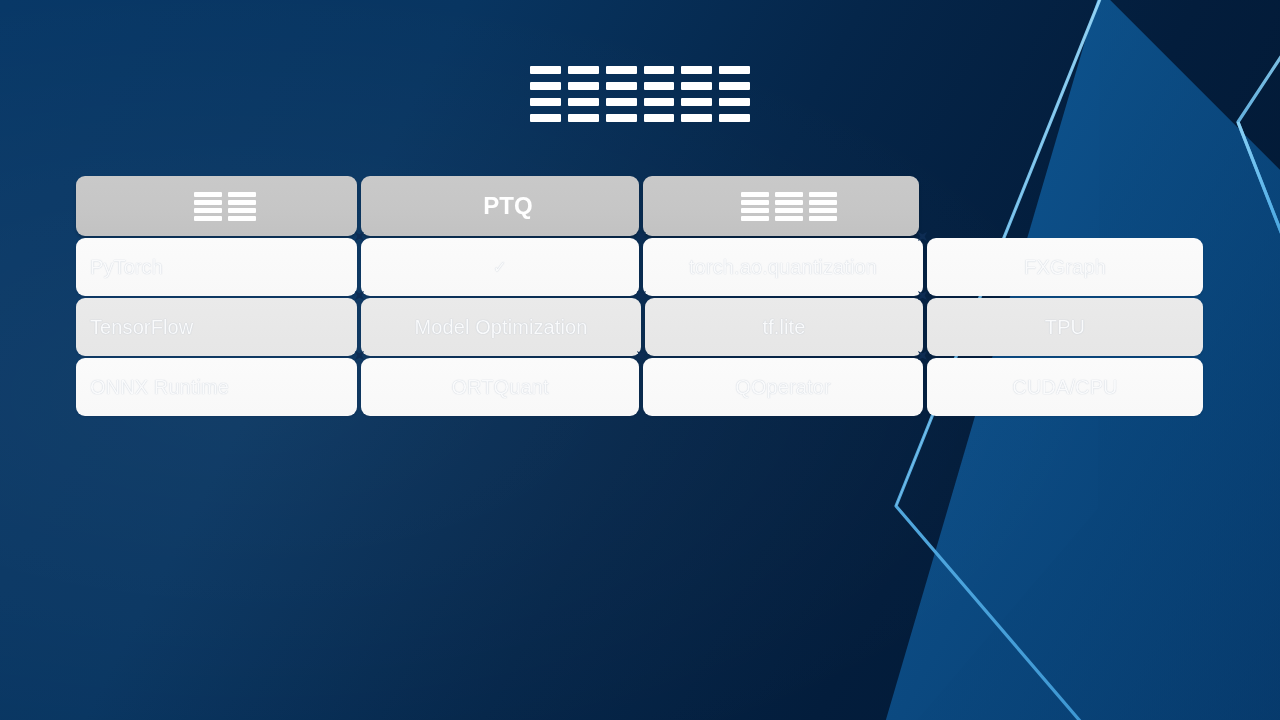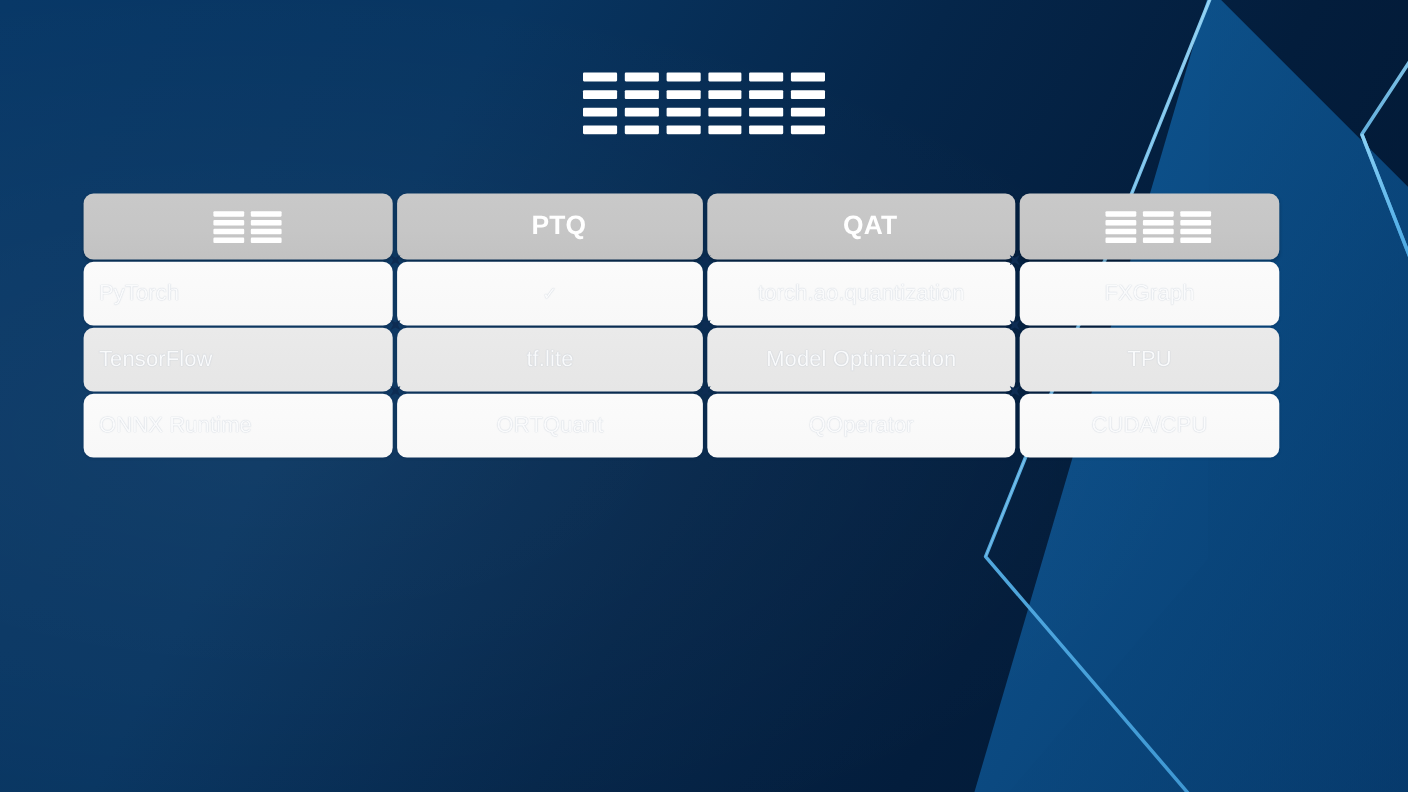--- a/index.html
+++ b/index.html
@@ -51,21 +51,21 @@
   .cell {
     flex:0 0 auto; position:relative;
     display:flex; align-items:center; justify-content:center;
     height:58px; border-radius:9px;
     font-size:20px; letter-spacing:.1px;
     overflow:hidden;
   }
   .c1 { width:281px; justify-content:flex-start; padding-left:14px; }
   .c2 { width:278px; }
   .c3 { width:280px; }
-  .c4 { width:236px; }
+  .c4 { width:276px; }
 
   .head-row .cell {
     height:60px;
     background:linear-gradient(180deg,#c9c9c9 0%, #c6c6c6 55%, #c2c2c2 100%);
     color:#ffffff;
     font-size:24px; font-weight:700;
     justify-content:center; padding-left:16px;
     box-shadow:0 2px 3px rgba(0,0,0,.22);
   }
 
@@ -188,23 +188,20 @@
             <span class="rline">
               <span></span>
               <span></span>
             </span>
           </span>
         <span></span>
       </div>
       <div class="cell c2">
         <span>PTQ</span>
       </div>
-      <div class="cell c3">
-        <span>QAT</span>
-      </div>
       <div class="cell c4">
         <span class="redact" id="hdr3">
             <span class="rline">
               <span></span>
               <span></span>
               <span></span>
             </span>
             <span class="rline">
               <span></span>
               <span></span>
@@ -227,22 +224,22 @@
 
     <div class="row body-row odd">
       <div class="cell c1">PyTorch</div>
       <div class="cell c2 check">✓</div>
       <div class="cell c3">torch.ao.quantization</div>
       <div class="cell c4">FXGraph</div>
     </div>
 
     <div class="row body-row even">
       <div class="cell c1">TensorFlow</div>
+      <div class="cell c3">Model Optimization</div>
       <div class="cell c2">tf.lite</div>
-      <div class="cell c3">Model Optimization</div>
       <div class="cell c4">TPU</div>
     </div>
 
     <div class="row body-row odd">
       <div class="cell c1">ONNX Runtime</div>
       <div class="cell c2">ORTQuant</div>
       <div class="cell c3">QOperator</div>
       <div class="cell c4">CUDA/CPU</div>
     </div>
 

